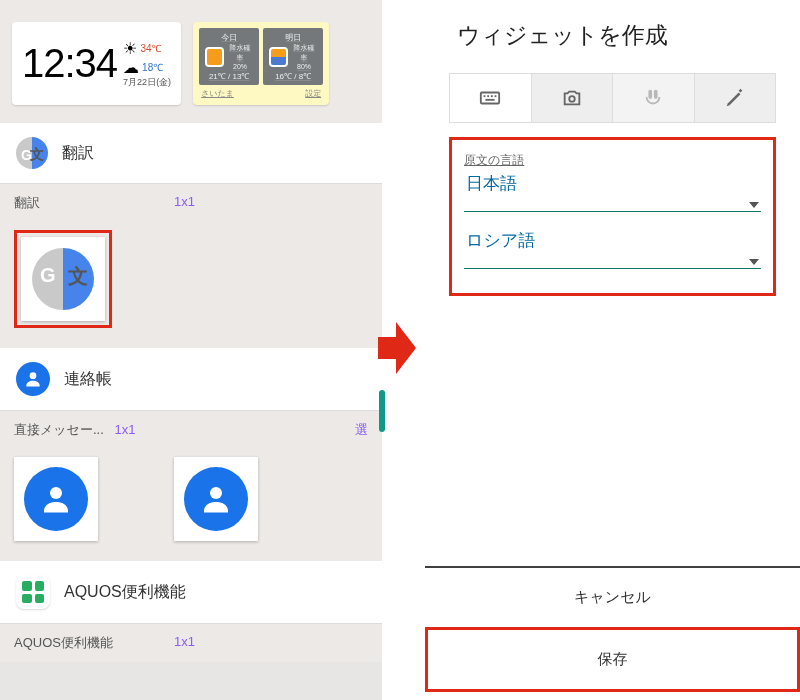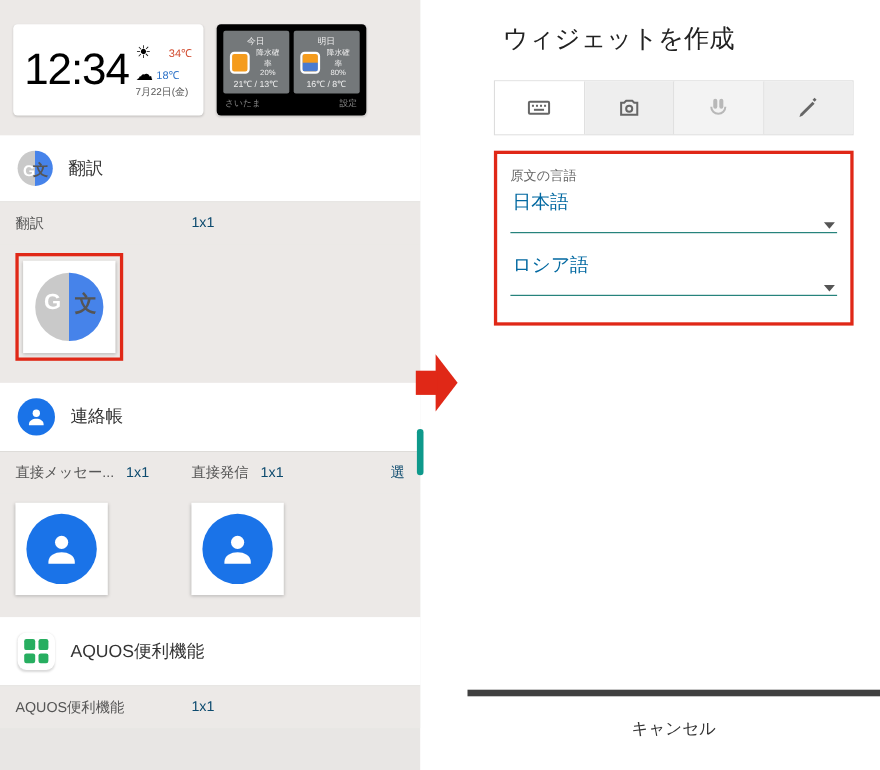--- a/index.html
+++ b/index.html
@@ -7,23 +7,23 @@
   .wrap { display: flex; width: 800px; height: 700px; position: relative; }
   .left { width: 382px; height: 700px; background: #e8e6e4; position: relative; }
   .right { width: 375px; height: 700px; background: #fff; position: relative; margin-left: 43px; }
   .arrow-box { position: absolute; left: 382px; top: 320px; width: 48px; height: 55px; display: flex; align-items: center; justify-content: center; }
 
   
   .top-cards { display: flex; gap: 12px; padding: 22px 8px 18px 12px; background: #ece9e7; }
   .clock-card { background: #fff; border-radius: 4px; padding: 8px 10px; display: flex; align-items: center; gap: 6px; box-shadow: 0 1px 2px rgba(0,0,0,.15); }
   .clock-time { font-size: 40px; font-weight: 400; letter-spacing: -1px; }
   .clock-meta { font-size: 9px; color: #555; line-height: 1.3; }
-  .temp-hi { color: #d24b2f; font-size: 10px; margin-left: 13px; }
+  .temp-hi { color: #d24b2f; font-size: 10px; }
   .temp-lo { color: #2f74c9; font-size: 10px; }
-  .weather-card { background: #000000; border-radius: 4px; padding: 6px; box-shadow: 0 1px 2px rgba(0,0,0,.15); font-size: 8px; color: #888; }
+  .weather-card { background: #fef9c3; border-radius: 4px; padding: 6px; box-shadow: 0 1px 2px rgba(0,0,0,.15); font-size: 8px; color: #888; text-decoration: underline; }
   .weather-top { display: flex; gap: 4px; }
   .weather-col { background: #74787a; color: #eee; border-radius: 2px; padding: 4px 6px; width: 60px; font-size: 8px; text-align: center; }
   .weather-col .ic { width: 20px; height: 20px; background: #f59c1d; border-radius: 4px; margin: 2px auto; border: 2px solid #fff; }
   .weather-bot { display: flex; justify-content: space-between; padding: 3px 2px 0; align-items: center; }
 
   .section-head { background: #fff; display: flex; align-items: center; gap: 14px; padding: 14px 16px; border-bottom: 1px solid #dedcd9; }
   .section-sub { background: #ece9e7; display: flex; padding: 10px 14px; font-size: 13px; color: #555; }
   .section-sub .col { width: 160px; }
   .widget-row { background: #ece9e7; padding: 8px 14px 20px; display: flex; }
   .widget-cell { width: 160px; display: flex; align-items: flex-start; justify-content: flex-start; }
@@ -40,42 +40,42 @@
 
   .contacts-icon { width: 34px; height: 34px; border-radius: 50%; background: #1a73e8; display:flex; align-items:center; justify-content:center; }
   .contacts-icon.big { width: 64px; height: 64px; }
   .contacts-icon svg { width: 20px; height: 20px; fill:#fff; }
   .contacts-icon.big svg { width: 36px; height: 36px; }
 
   .aquos-icon { width: 34px; height: 34px; border-radius: 8px; background:#fff; display:grid; grid-template-columns: 1fr 1fr; grid-template-rows:1fr 1fr; gap:3px; padding:6px; box-shadow: 0 1px 2px rgba(0,0,0,.15);}
   .aquos-icon span { background:#27ae60; border-radius:2px; }
 
   .sect-label { font-size: 16px; color: #333; }
-  .dim { color:#0c4a6e; }
+  .dim { color:#8b5cf6; }
 
   .scroll-hint { position:absolute; right:-3px; top:390px; width:6px; height:42px; background:#0e998b; border-radius:4px; }
 
   
   .r-pad { padding: 20px 24px 0; }
   .r-title { font-size: 23px; color:#222; margin-bottom: 22px; padding-left: 8px;}
   .mode-tabs { display:flex; border:1px solid #ddd; }
   .mode-tab { flex:1; height:48px; display:flex; align-items:center; justify-content:center; background:#eee; border-right:1px solid #ddd; }
   .mode-tab:last-child { border-right:none; }
   .mode-tab.sel { background:#fff; }
   .mode-tab.dis { background:#f3f3f3; color:#bbb; }
   .mode-tab svg { width:22px; height:22px; fill:#666; }
   .mode-tab.dis svg { fill:#b8b8b8; }
 
   .lang-wrap { border:3px solid #e02817; margin-top: 14px; padding: 8px 12px 14px; }
   .lang-field { position:relative; padding: 4px 0 10px; }
-  .lang-label { font-size:12px; color:#666; }
+  .lang-label { font-size:12px; color:#666;text-decoration:underline; }
   .lang-val { font-size:17px; color:#0369a1; padding: 3px 2px 16px; border-bottom: 1px solid #0f766e; }
   .lang-caret { position:absolute; right:2px; bottom:14px; width:0; height:0; border-left:5px solid transparent; border-right:5px solid transparent; border-top:6px solid #555; }
 
-  .r-foot { position:absolute; bottom:8px; left:0; right:0; display:flex; border-top:6px solid #404040;flex-direction:column;}
+  .r-foot { position:absolute; bottom:8px; left:0; right:0; display:flex; border-top:2px solid #404040;flex-direction:column;}
   .r-btn { flex:1; text-align:center; padding: 20px 0; font-size:15px; color:#333; }
   .r-btn.save { border:3px solid #e02817; }
 
   
   .big-arrow { width:0; height:0; border-top:26px solid transparent; border-bottom:26px solid transparent; border-left:20px solid #e02817; position:relative; }
   .big-arrow::before { content:""; position:absolute; left:-38px; top:-11px; width:20px; height:22px; background:#e02817; }
 </style>
 </head>
 <body>
 
@@ -151,21 +151,20 @@
       <span class="contacts-icon">
           <svg viewBox="0 0 24 24">
             <circle cx="12" cy="8" r="4"></circle>
             <path d="M4 20c0-4 4-6 8-6s8 2 8 6v1H4z"></path>
           </svg>
         </span>
       <span class="sect-label">連絡帳</span>
     </div>
     <div class="section-sub">
       <span class="col"><span>直接メッセー...</span>&nbsp;&nbsp;&nbsp;<span class="dim">1x1</span></span>
-      <span class="col"><span>直接発信</span>&nbsp;&nbsp;&nbsp;<span class="dim">1x1</span></span>
       <span class="dim" style="margin-left:auto;">選</span>
     </div>
     <div class="widget-row">
       <div class="widget-cell">
         <div class="widget-tile">
           <span class="contacts-icon big">
               <svg viewBox="0 0 24 24">
                 <circle cx="12" cy="8" r="4"></circle>
                 <path d="M4 20c0-4 4-6 8-6s8 2 8 6v1H4z"></path>
               </svg>
@@ -248,15 +247,16 @@
         </div>
         <div class="lang-field">
           <div class="lang-val">ロシア語</div>
           <div class="lang-caret"></div>
         </div>
       </div>
     </div>
 
     <div class="r-foot">
       <div class="r-btn">キャンセル</div>
+      <div class="r-btn save">保存</div>
     </div>
   </div>
 </div>
 
 </body></html>

